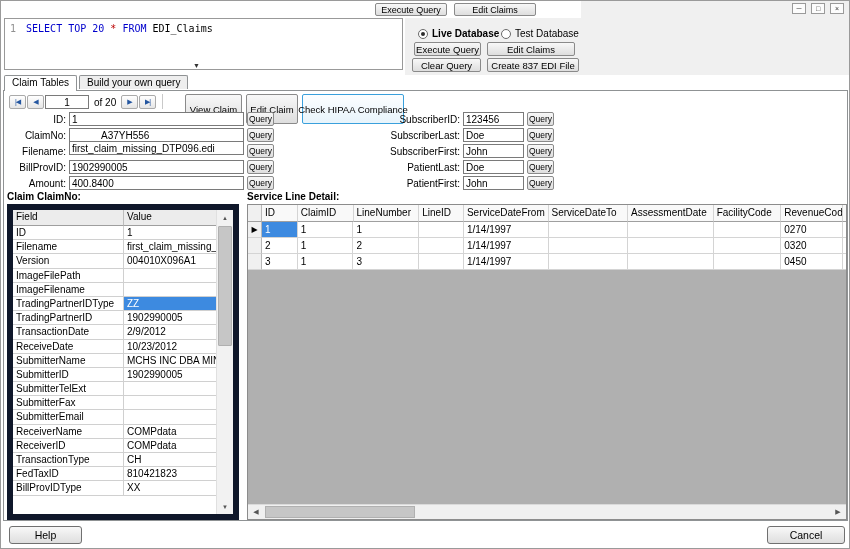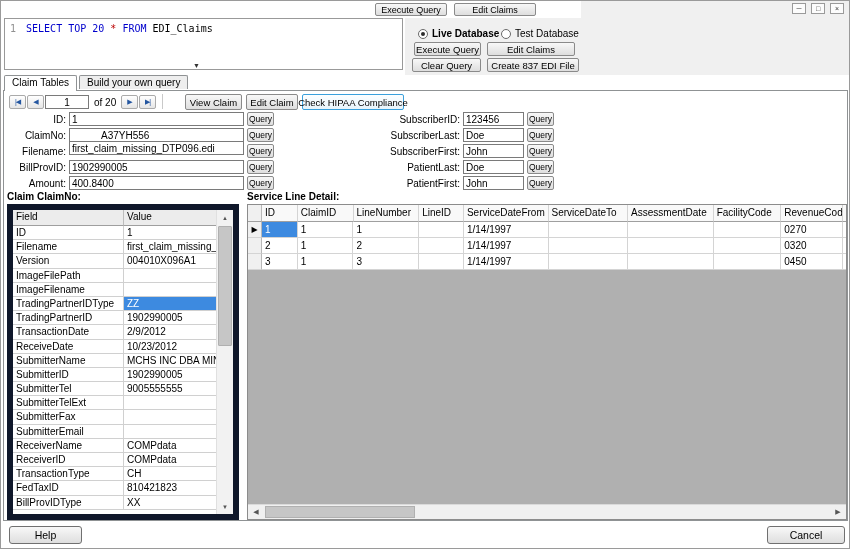--- a/index.html
+++ b/index.html
@@ -46,21 +46,21 @@
   .panel { position:absolute; left:2px; top:89px; width:845px; height:431px; border:1px solid #8f9294; background:#fff; }
 
   .navbtn { position:absolute; top:4px; width:17px; height:14px; border:1px solid #aaa; border-radius:2px;
             background:linear-gradient(#fff,#e6e6e6); color:var(--navblue,#2456a0); font-size:7px;
             display:flex; align-items:center; justify-content:center; letter-spacing:-1px; padding:0; }
   .n1 { left:5px; } .n2 { left:23px; } .n3 { left:117px; } .n4 { left:135px; }
   .navpos { position:absolute; left:41px; top:4px; width:44px; height:14px; border:1px solid #7a7a7a;
             font-family:inherit; font-size:10px; text-align:center; padding:0 2px; }
   .navcount { position:absolute; left:90px; top:6px; font-size:10px; }
   .tsep { position:absolute; left:158px; top:3px; width:1px; height:15px; background:#c9c9c9; }
-  .tb { top:3px; height:16px; }
+  .tb { top:3px; height:30px; }
   .t1 { left:181px; width:57px; }
   .t2 { left:242px; width:52px; }
   .t3 { left:298px; width:102px; }
   .hipaa { border-color:var(--hipaa,#3aa0dc); background:linear-gradient(#fcfeff,#e8f4fb); }
 
   .flabel { position:absolute; font-size:10px; text-align:right; white-space:nowrap; }
   .finput { position:absolute; height:14px; border:1px solid #7a7a7a; font-family:inherit; font-size:10px;
             padding:0 2px; background:#fff; }
   .qbtn  { position:absolute; width:27px; height:14px; border:1px solid #8a8a8a; border-radius:2px;
            background:linear-gradient(#f8f8f8,#dedede); font-family:inherit; font-size:8.5px;
@@ -207,24 +207,20 @@
             <div class="ch-cell fld">ReceiveDate</div>
             <div class="ch-cell val">10/23/2012</div>
           </div>
           <div class="ch-row">
             <div class="ch-cell fld">SubmitterName</div>
             <div class="ch-cell val">MCHS INC DBA MINER</div>
           </div>
           <div class="ch-row">
             <div class="ch-cell fld">SubmitterID</div>
             <div class="ch-cell val">1902990005</div>
-          </div>
-          <div class="ch-row">
-            <div class="ch-cell fld">SubmitterTel</div>
-            <div class="ch-cell val">9005555555</div>
           </div>
           <div class="ch-row">
             <div class="ch-cell fld">SubmitterTelExt</div>
             <div class="ch-cell val"></div>
           </div>
           <div class="ch-row">
             <div class="ch-cell fld">SubmitterFax</div>
             <div class="ch-cell val"></div>
           </div>
           <div class="ch-row">

